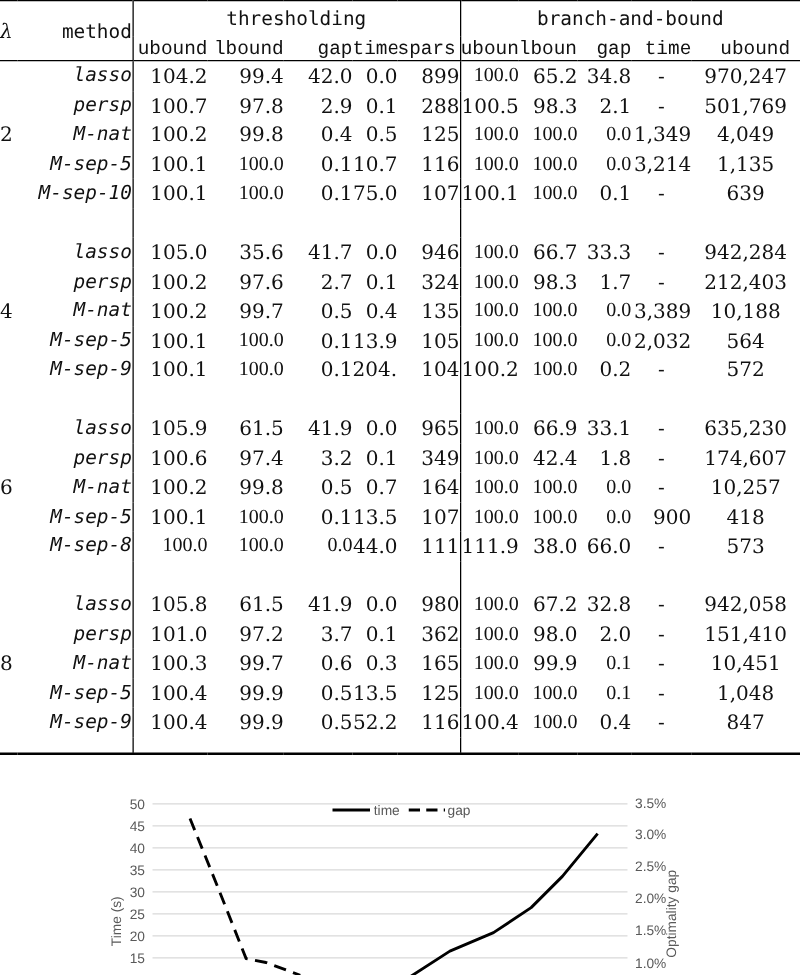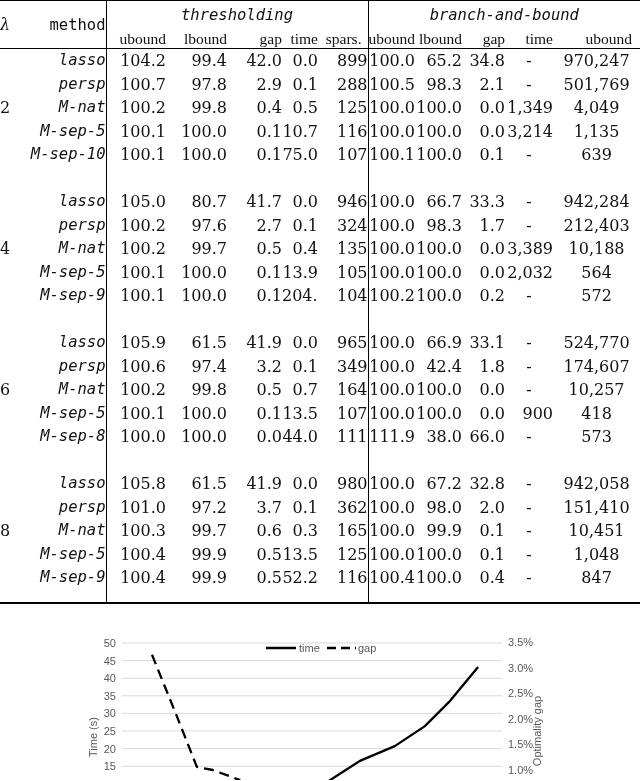--- a/index.html
+++ b/index.html
@@ -10,34 +10,34 @@
   table.results th, table.results td{padding:0;margin:0;overflow:hidden;white-space:nowrap;
        font-weight:normal;vertical-align:middle;}
   
   col.w-lam{width:14px}col.w-meth{width:92px}
   col.w-t1{width:60px}col.w-t2{width:61px}col.w-t3{width:55px}col.w-t4{width:36px}col.w-t5{width:50px}
   col.w-b1{width:47px}col.w-b2{width:47px}col.w-b3{width:43px}col.w-b4{width:48px}col.w-b5{width:87px}
   .t1{border-left:1.4px solid #000;}
   .b1{border-left:1.4px solid #000;}
   .hb{border-bottom:1.4px solid #000;}
   .grp{height:28px;text-align:center;font-family:"DejaVu Sans Mono", monospace;font-size:15.5px;}
-  .ul{border-bottom:1.5px solid #000;padding-bottom:12px;font-style:italic;}
-  .hrow2 th{height:19px;text-align:right;font-family:Liberation Serif, serif;font-size:15.5px;}
+  .ul{border-bottom:1.5px solid #000;padding-bottom:12px;}
+  .hrow2 th{height:19px;text-align:right;font-family:Liberation Mono, monospace;font-size:15.5px;}
   .hrow2 th.t5{padding-right:6px;}
   .hrow2 th.b5{padding-right:8px;}
   .c-lam{text-align:left;padding-left:3px;font-size:16px;}
   .lam{font-style:italic;font-family:"DejaVu Serif", serif;}
   .c-meth{text-align:right;font-family:"DejaVu Sans Mono", monospace;font-size:15.5px;}
   th.c-meth{padding-left:0px;}
   td.c-meth{padding-left:14px;font-style:italic;}
   tbody td{height:23.5px;line-height:23.5px;font-size:16px;text-align:right;}
   tbody td.c-lam{font-family:"DejaVu Serif", serif;}
   td.t5{padding-right:6px;}
   td.b5{padding-right:8px;text-align:center;}
-  td.bold{font-weight:bold;}
+  td.bold{font-weight:bold;font-family:Liberation Serif, serif;}
   td.ctr{text-align:center;padding-right:12px;}
   tr.spacer td{height:23.5px;}
   tr.endspacer td{height:12px;}
   #chart{display:block;margin-top:15px;}
   .ax-txt{font-family:"Liberation Sans", sans-serif;font-size:11px;fill:#595959;}
 </style>
 </head>
 <body>
 
 <div class="doc">
@@ -158,21 +158,21 @@
           <td class="b1"></td>
           <td class="b2"></td>
           <td class="b3"></td>
           <td class="b4"></td>
           <td class="b5"></td>
         </tr>
         <tr>
           <td class="c-lam"></td>
           <td class="c-meth">lasso</td>
           <td class="t1">105.0</td>
-          <td class="t2">80.7</td>
+          <td class="t2">35.6</td>
           <td class="t3">41.7</td>
           <td class="t4">0.0</td>
           <td class="t5">946</td>
           <td class="b1 bold">100.0</td>
           <td class="b2">66.7</td>
           <td class="b3">33.3</td>
           <td class="b4 ctr">-</td>
           <td class="b5">942,284</td>
         </tr>
         <tr>
@@ -250,21 +250,21 @@
           <td class="c-meth">lasso</td>
           <td class="t1">105.9</td>
           <td class="t2">61.5</td>
           <td class="t3">41.9</td>
           <td class="t4">0.0</td>
           <td class="t5">965</td>
           <td class="b1 bold">100.0</td>
           <td class="b2">66.9</td>
           <td class="b3">33.1</td>
           <td class="b4 ctr">-</td>
-          <td class="b5">524,770</td>
+          <td class="b5">635,230</td>
         </tr>
         <tr>
           <td class="c-lam"></td>
           <td class="c-meth">persp</td>
           <td class="t1">100.6</td>
           <td class="t2">97.4</td>
           <td class="t3">3.2</td>
           <td class="t4">0.1</td>
           <td class="t5">349</td>
           <td class="b1 bold">100.0</td>

